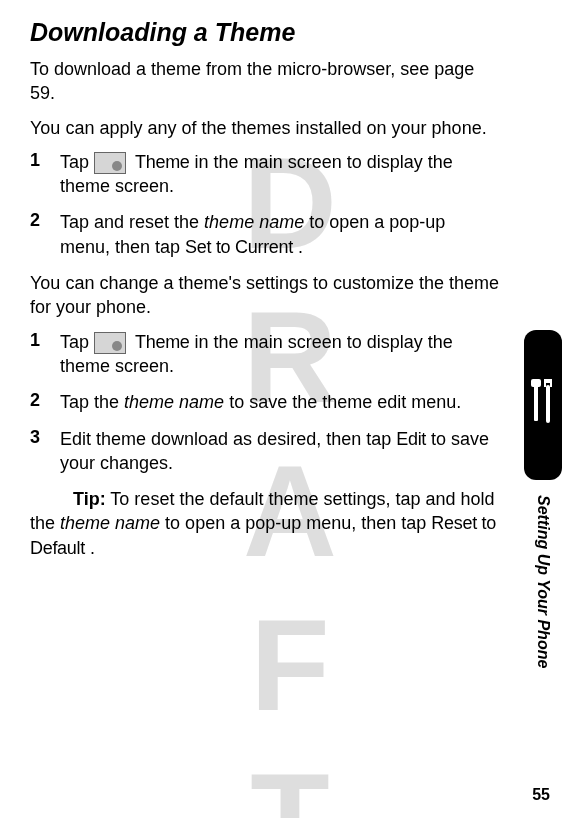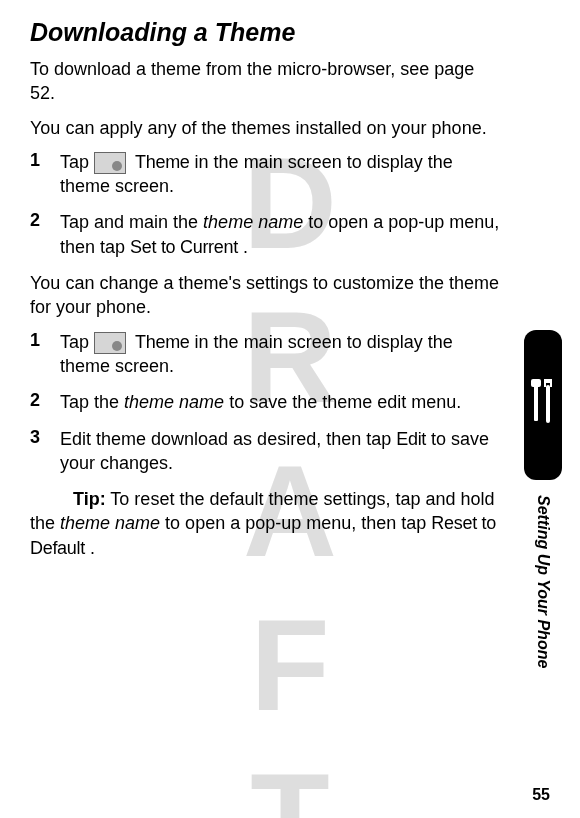--- a/index.html
+++ b/index.html
@@ -135,38 +135,38 @@
     }
   </style>
 </head>
 <body>
 
 <div class="watermark">DRAFT</div>
 
 <div class="content">
 
   <h2 class="section">Downloading a Theme</h2>
-  <p class="body">To download a theme from the micro-browser, see page 52.</p>
+  <p class="body">To download a theme from the micro-browser, see page 59.</p>
 
   <p class="body">You can apply any of the themes installed on your phone.</p>
 
   <ol class="steps">
     <li>
       <span class="step-num">1</span>
       <span class="step-text">
         <span>Tap </span>
         <span class="theme-icon"></span>
         <span class="ui-bold">Theme</span>
         <span> in the main screen to display the theme screen.</span>
       </span>
     </li>
     <li>
       <span class="step-num">2</span>
       <span class="step-text">
-        <span>Tap and main the </span>
+        <span>Tap and reset the </span>
         <span class="italic">theme name</span>
         <span> to open a pop-up menu, then tap </span>
         <span class="ui-bold">Set to Current</span>
         <span>.</span>
       </span>
     </li>
   </ol>
 
   <p class="body">You can change a theme's settings to customize the theme for your phone.</p>
 

